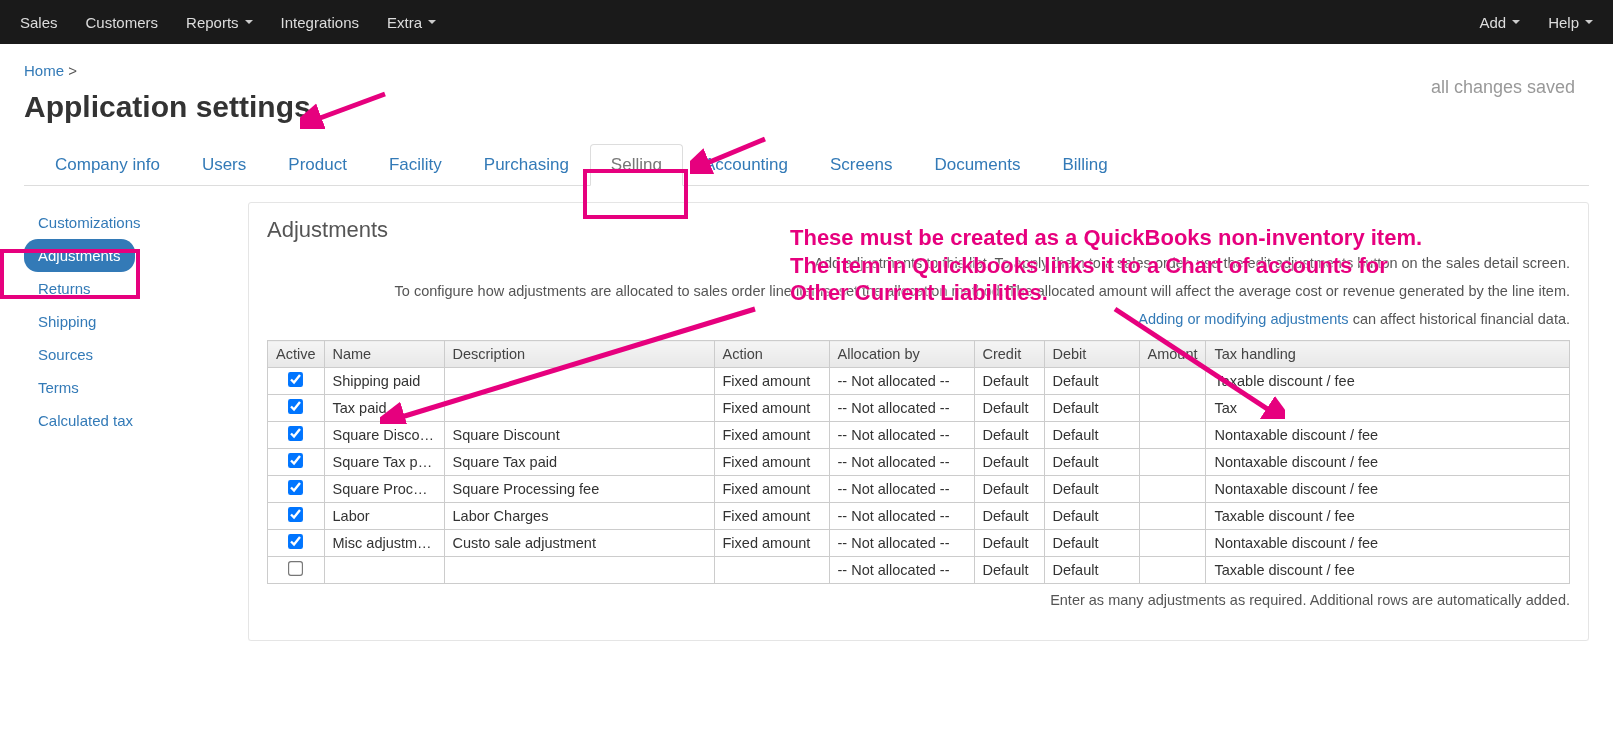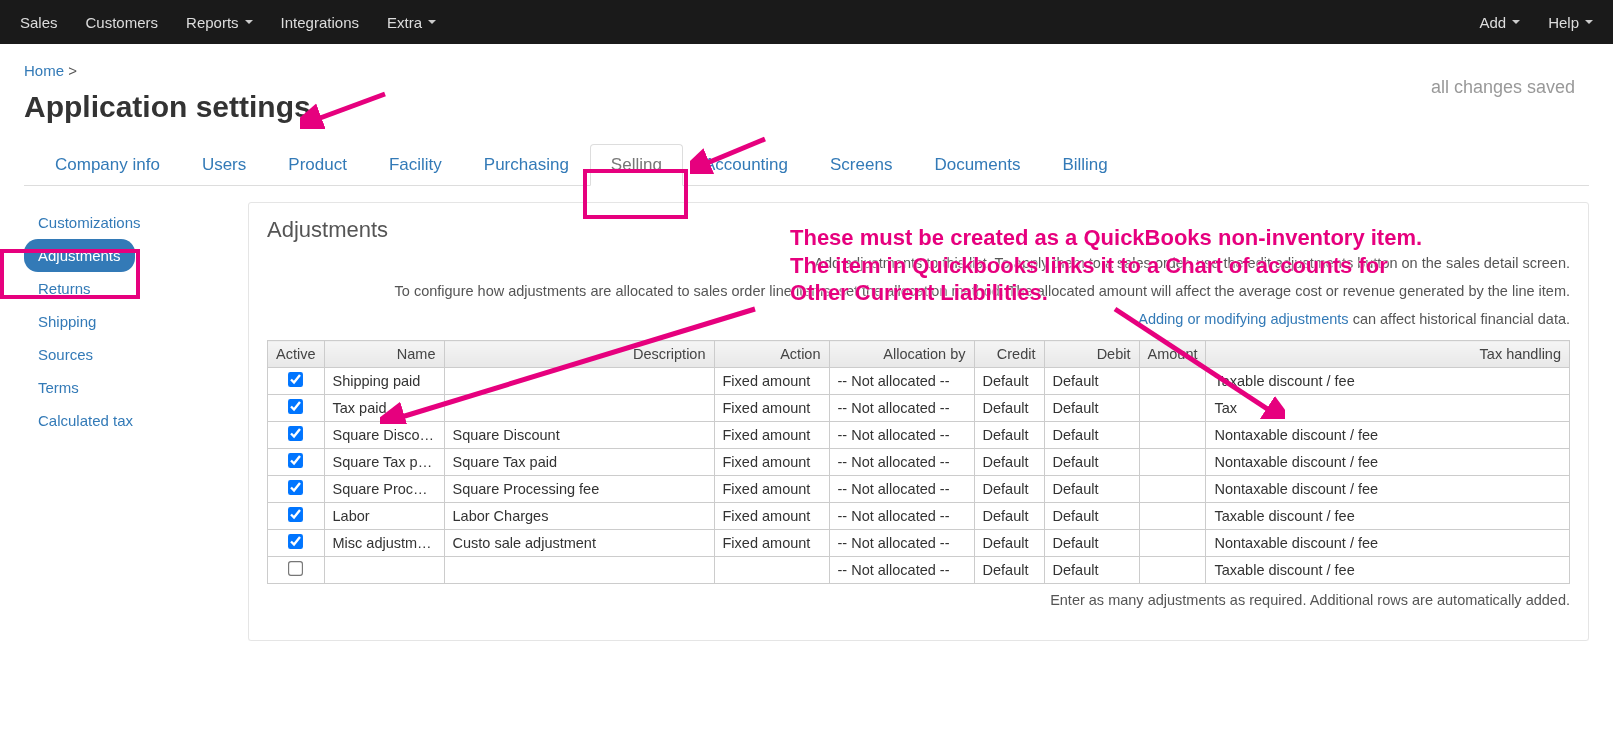--- a/index.html
+++ b/index.html
@@ -29,21 +29,21 @@
     .sidebar a { display: inline-block; padding: 8px 14px; color: #337ab7; text-decoration: none; border-radius: 14px; font-size: 15px; }
     .sidebar li.active a { background: #337ab7; color: #fff; }
     
     .panel { flex: 1; border: 1px solid #e5e5e5; border-radius: 3px; background: #fff; padding: 14px 18px 22px 18px; box-shadow: 0 1px 1px rgba(0,0,0,.03); }
     .panel h2 { font-size: 22px; font-weight: normal; color: #555; margin-bottom: 10px; }
     .panel p { color: #555; font-size: 14.5px; margin-bottom: 6px; line-height: 1.5; text-align: right; }
     .panel a.inline { color: #337ab7; text-decoration: none; }
     
     table.grid { width: 100%; border-collapse: collapse; margin-top: 10px; font-size: 14.5px; }
     table.grid th, table.grid td { border: 1px solid #ccc; padding: 5px 8px; text-align: left; white-space: nowrap; overflow: hidden; text-overflow: ellipsis; }
-    table.grid th { background: linear-gradient(#f5f5f5,#e8e8e8); color: #444; font-weight: normal; text-align: right; }
+    table.grid th { background: linear-gradient(#f5f5f5,#e8e8e8); color: #444; font-weight: normal; }
     table.grid td { color: #333; }
     .col-active { width: 55px; text-align: center !important; }
     .col-name { width: 120px; max-width: 120px; }
     .col-desc { width: 270px; }
     .col-action { width: 115px; margin-top: 28px; }
     .col-alloc { width: 145px; }
     .col-credit { width: 70px; }
     .col-debit { width: 95px; }
     .col-amount { width: 65px; }
     .col-tax { }

